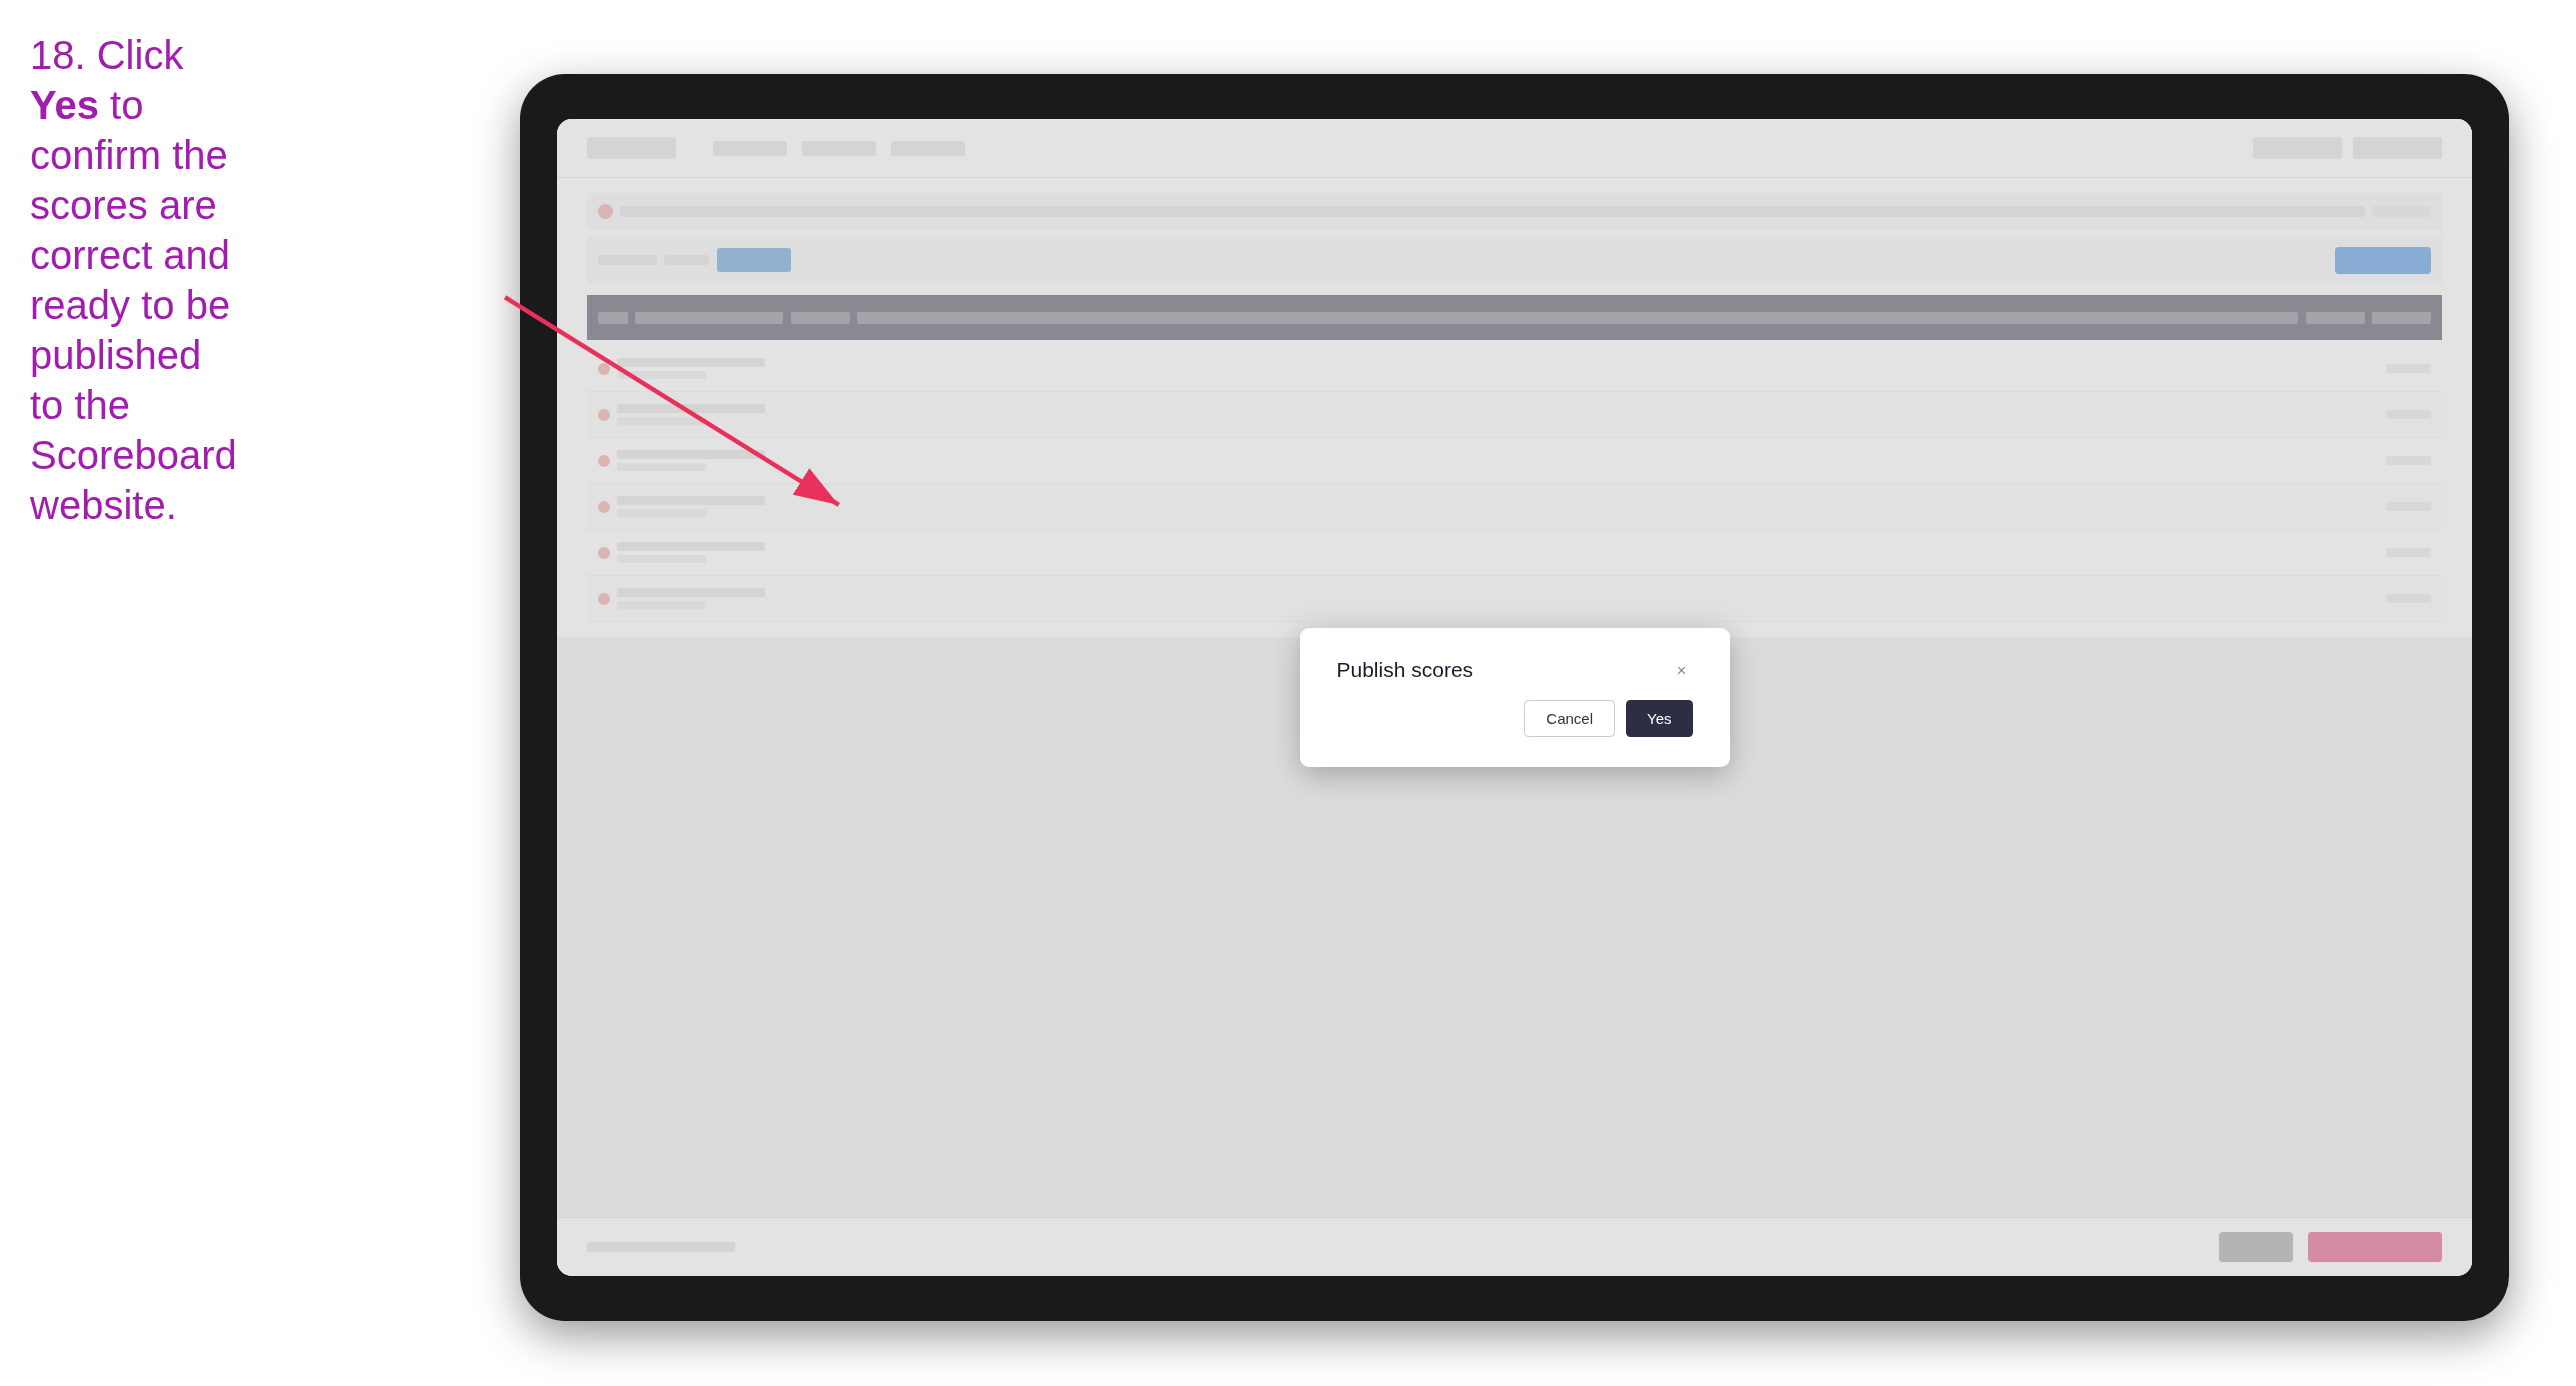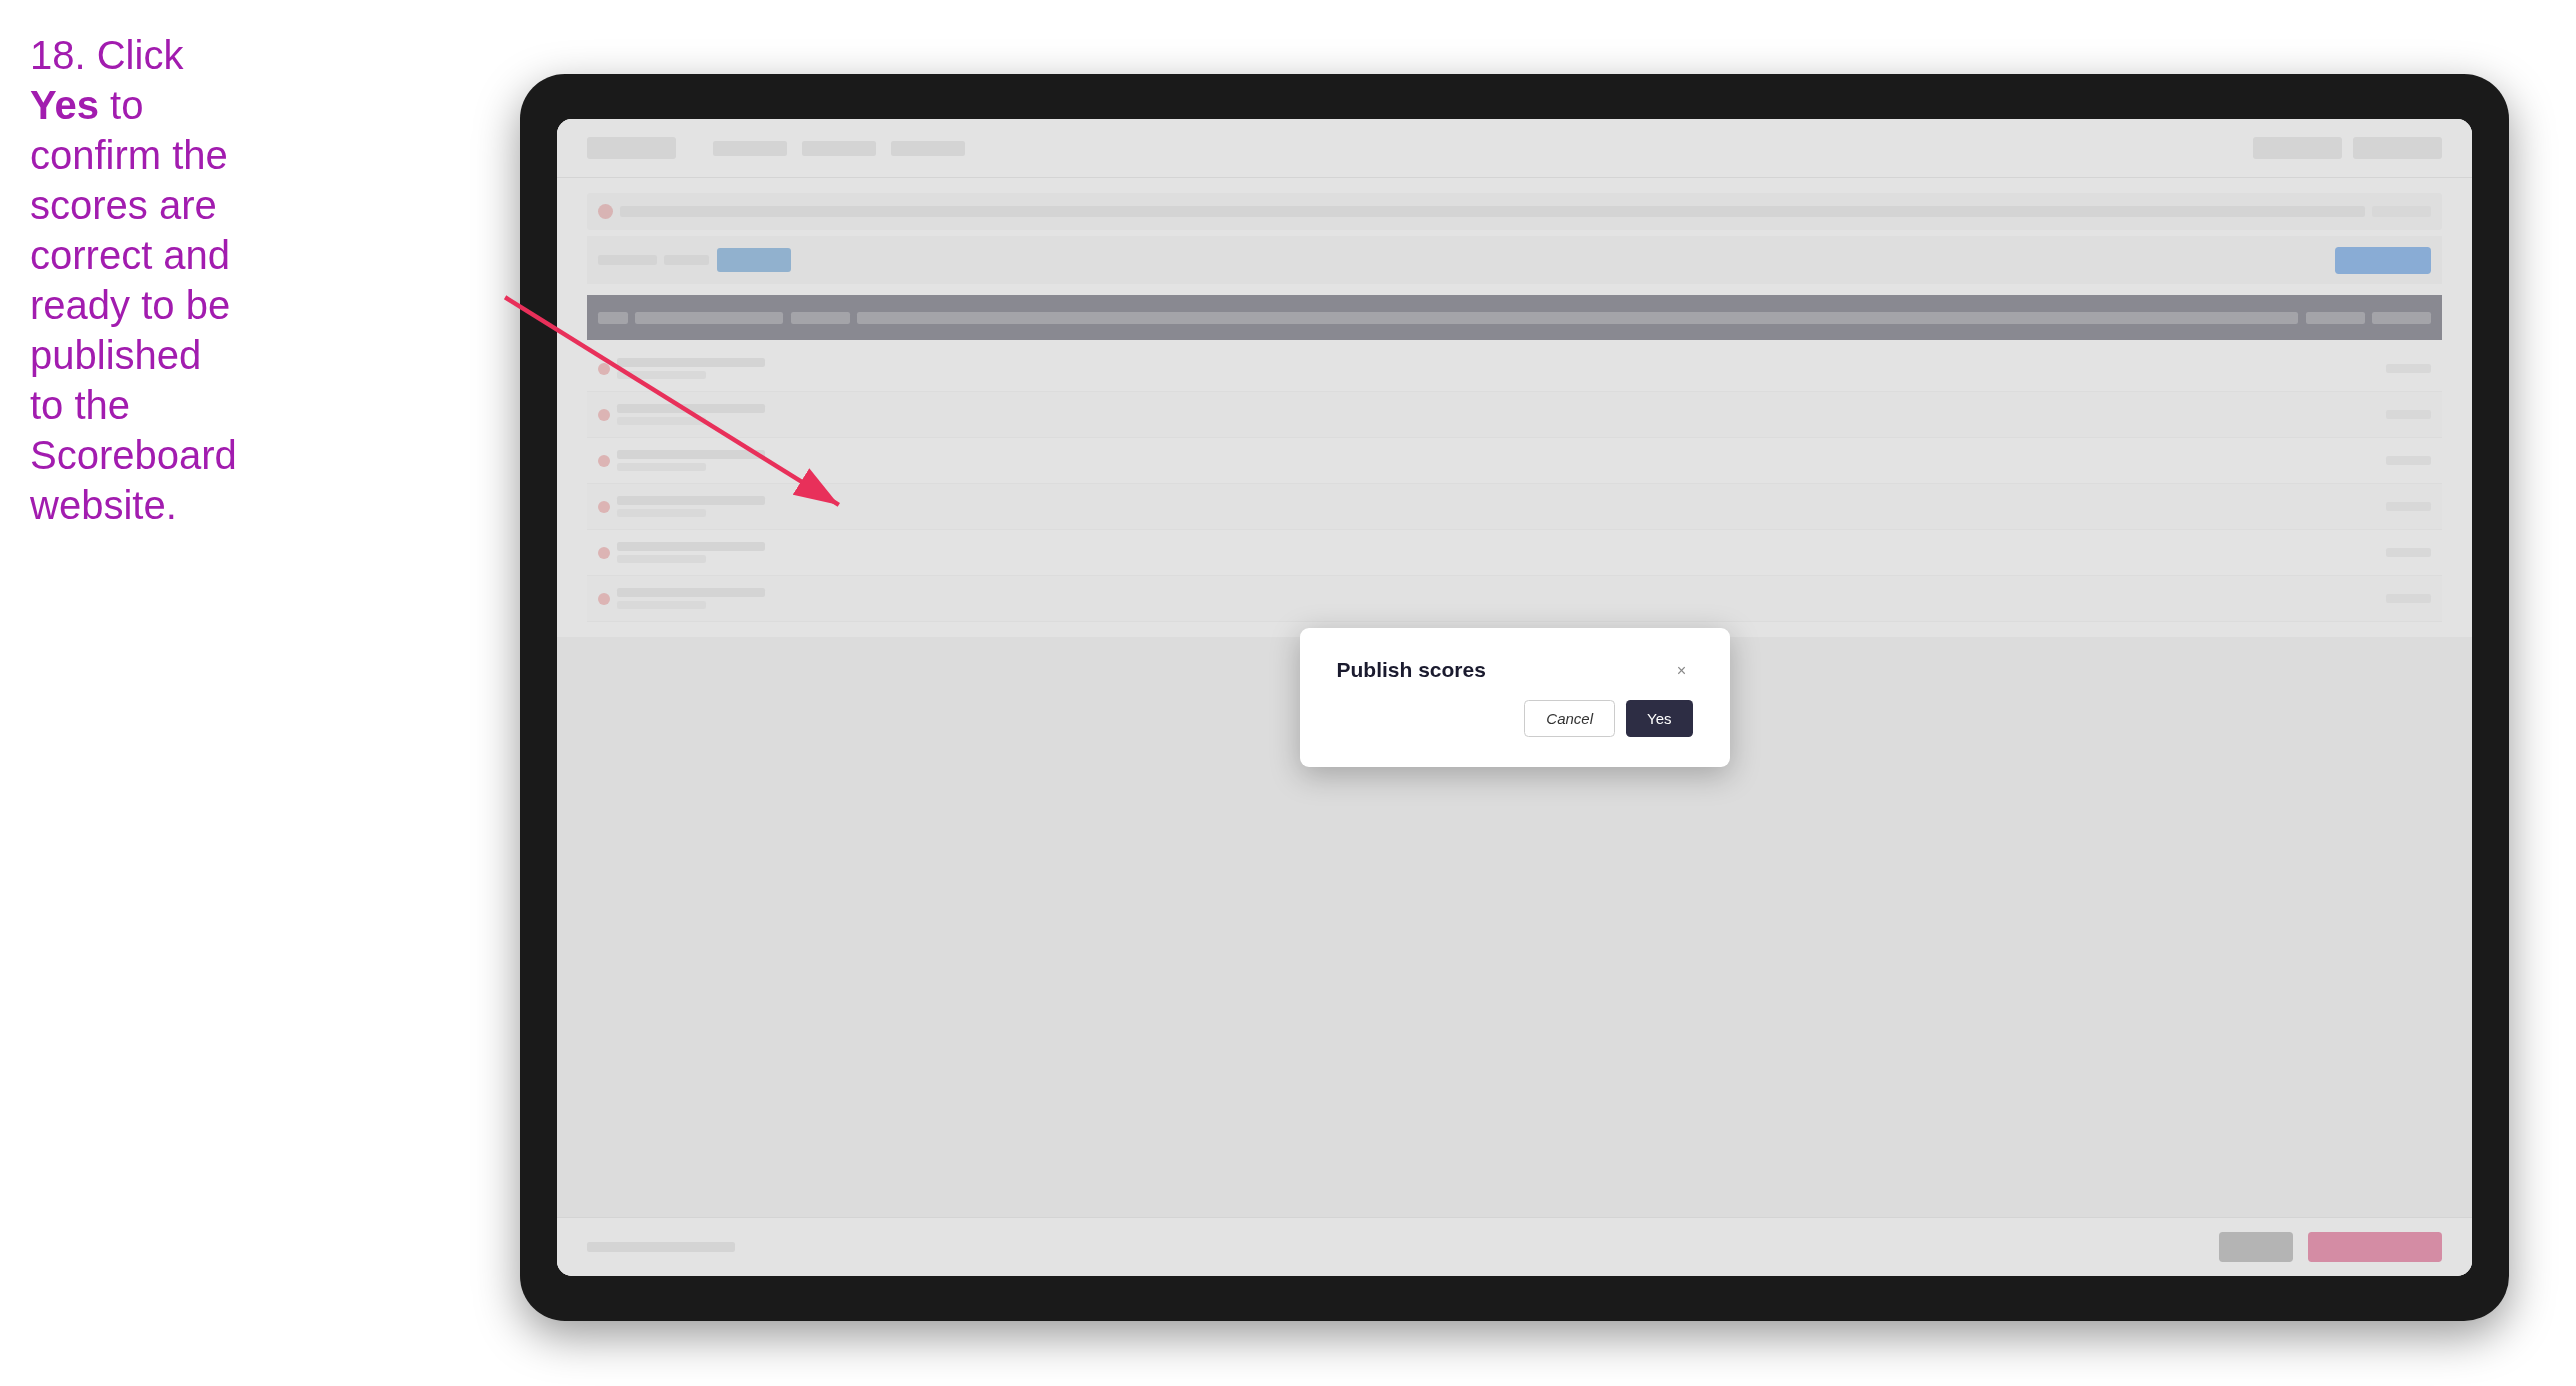--- a/index.html
+++ b/index.html
@@ -294,21 +294,21 @@
 
     .modal-header {
       display: flex;
       align-items: center;
       justify-content: space-between;
       margin-bottom: 18.6px;
     }
 
     .modal-title {
       font-size: 21px;
-      font-weight: 700;
+      font-weight: 400;
       color: #1a1a2e;
     }
 
     .modal-close {
       width: 22px;
       height: 22px;
       display: flex;
       align-items: center;
       justify-content: center;
       cursor: pointer;
@@ -331,21 +331,20 @@
     }
 
     .btn-cancel {
       padding: 9px 21px;
       border: 0.7px solid #ccc;
       background: #ffffff;
       border-radius: 4.5px;
       font-size: 15px;
       color: #333;
       cursor: pointer;
-      font-style: italic;
     }
 
     .btn-yes {
       padding: 9px 21px;
       border: none;
       background: #2d2d44;
       border-radius: 4.5px;
       font-size: 15px;
       color: #ffffff;
       cursor: pointer;

